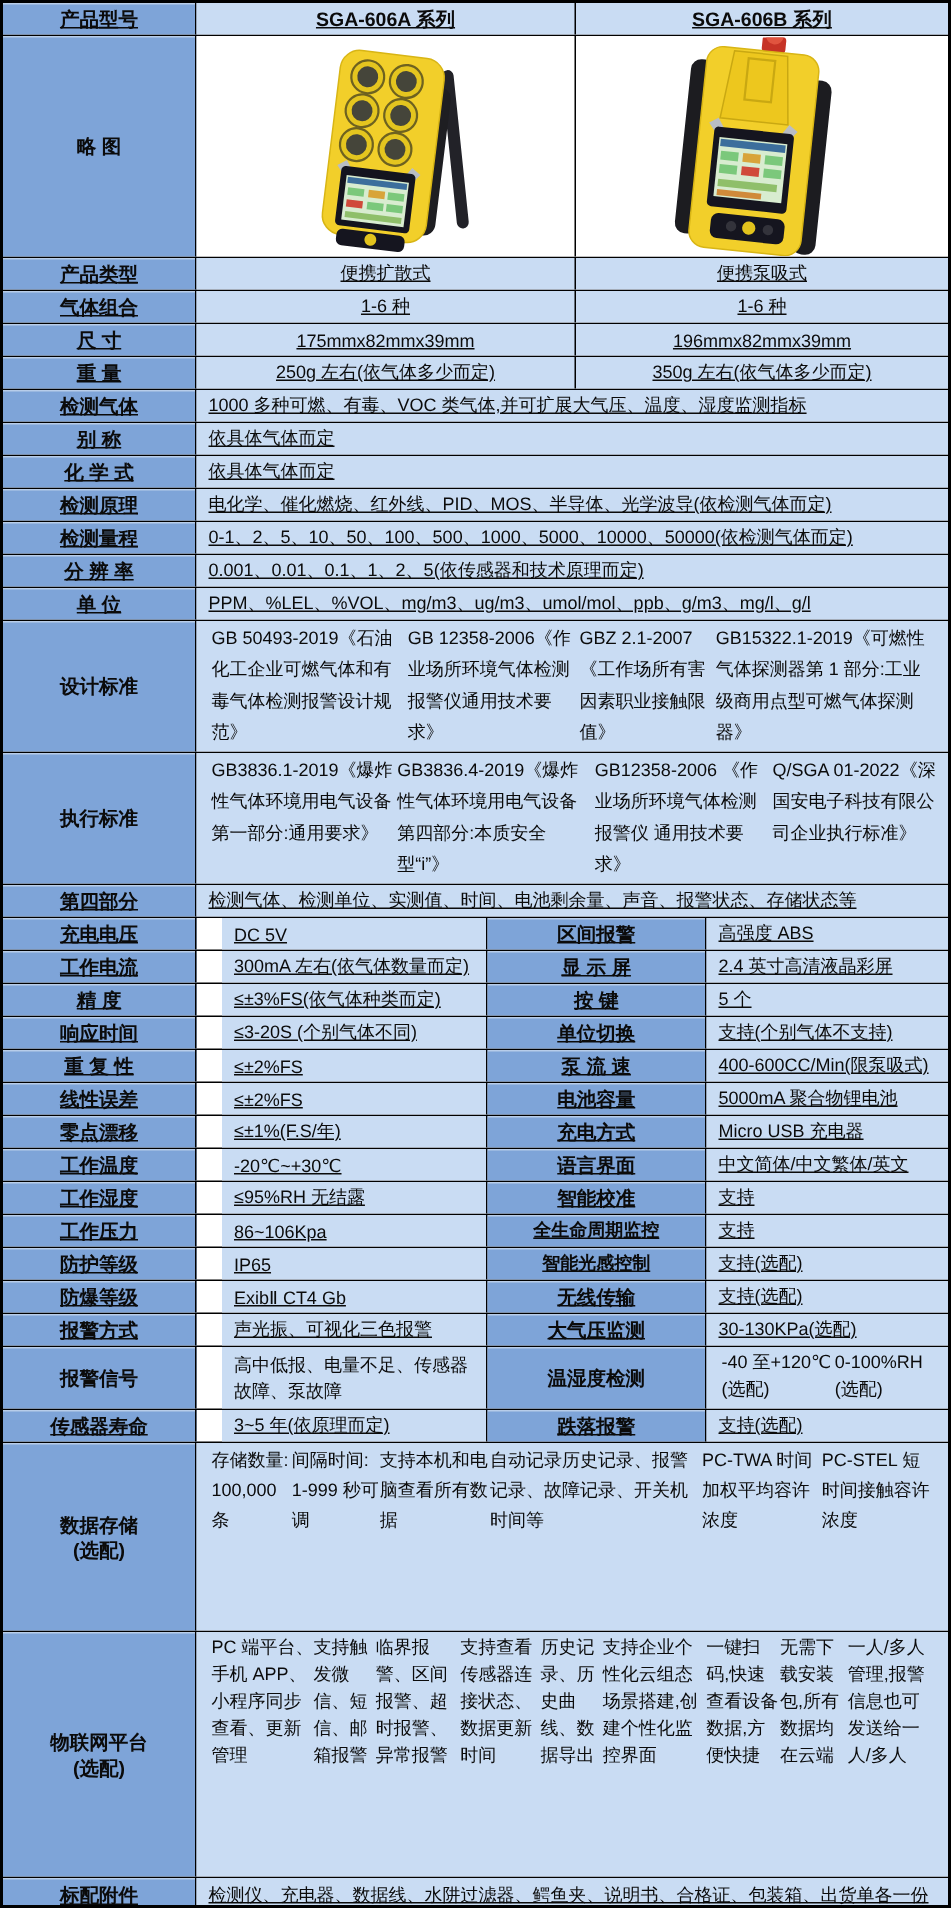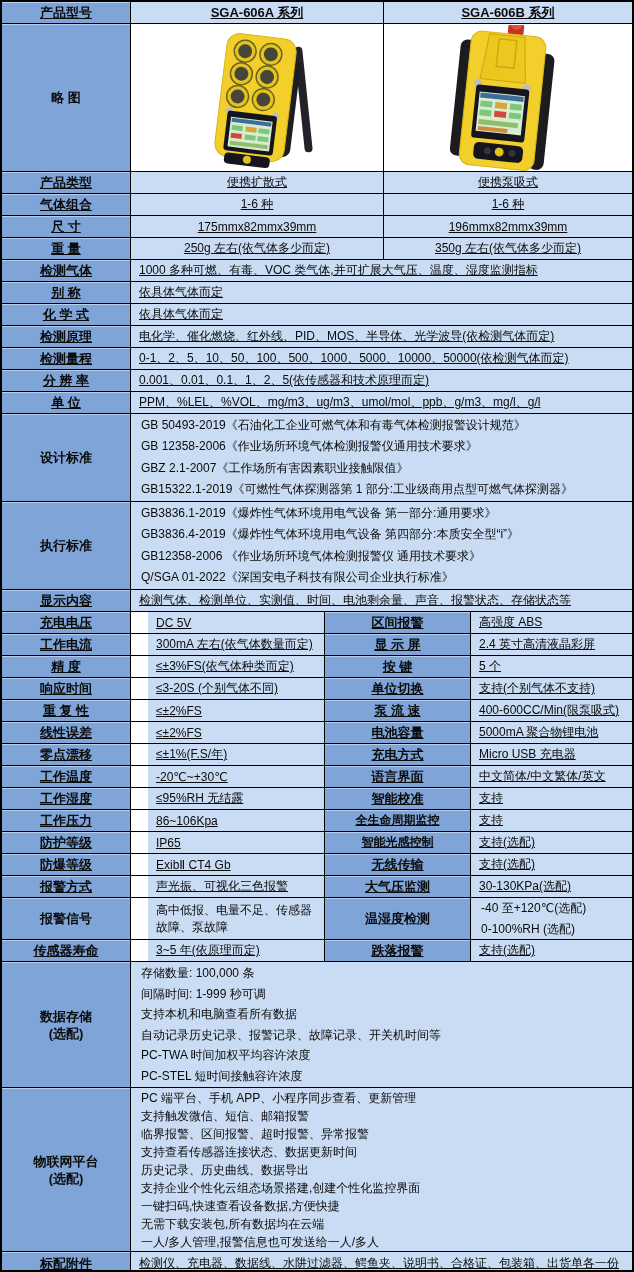--- a/index.html
+++ b/index.html
@@ -30,21 +30,21 @@
   .lab2{
     width:146px;background:var(--labbg);font-weight:bold;font-size:13px;
     justify-content:center;text-align:center;
     box-shadow:inset 0 1px 0 rgba(255,255,255,.45);
   }
   .val{background:var(--valbg);font-size:12px;}
   .ctr{justify-content:center;text-align:center;}
   .bold{font-weight:bold;font-size:13px;}
   .wA{width:253px;}
   .wV1{width:177px;margin-left:17px;}
-  .multiline{flex-direction:column;align-items:flex-start;justify-content:space-between;padding-left:10px;}
+  .multiline{align-items:flex-start;justify-content:flex-start;padding-left:10px;}
   .multiline span{display:block;}
   .h22{height:22px;text-decoration:underline;}
   .img{background:#ffffff;justify-content:center;padding:0;}
   .lines21 span{line-height:21px;}
   .lines20 span{line-height:20px;}
   .lines18 span{line-height:18px;}
 </style>
 </head>
 <body>
 
@@ -272,21 +272,21 @@
     <div class="c val last multiline lines21">
       <span>GB3836.1-2019《爆炸性气体环境用电气设备 第一部分:通用要求》</span>
       <span>GB3836.4-2019《爆炸性气体环境用电气设备 第四部分:本质安全型“i”》</span>
       <span>GB12358-2006 《作业场所环境气体检测报警仪 通用技术要求》</span>
       <span>Q/SGA 01-2022《深国安电子科技有限公司企业执行标准》</span>
     </div>
   </div>
 
   <div class="row h22">
     <div class="c lab">
-        <span>显示内容</span>
+        <span>第四部分</span>
       </div>
     <div class="c val last">
         <span>检测气体、检测单位、实测值、时间、电池剩余量、声音、报警状态、存储状态等</span>
       </div>
   </div>
 
   <div class="row h22">
     <div class="c lab">
         <span>充电电压</span>
       </div>

